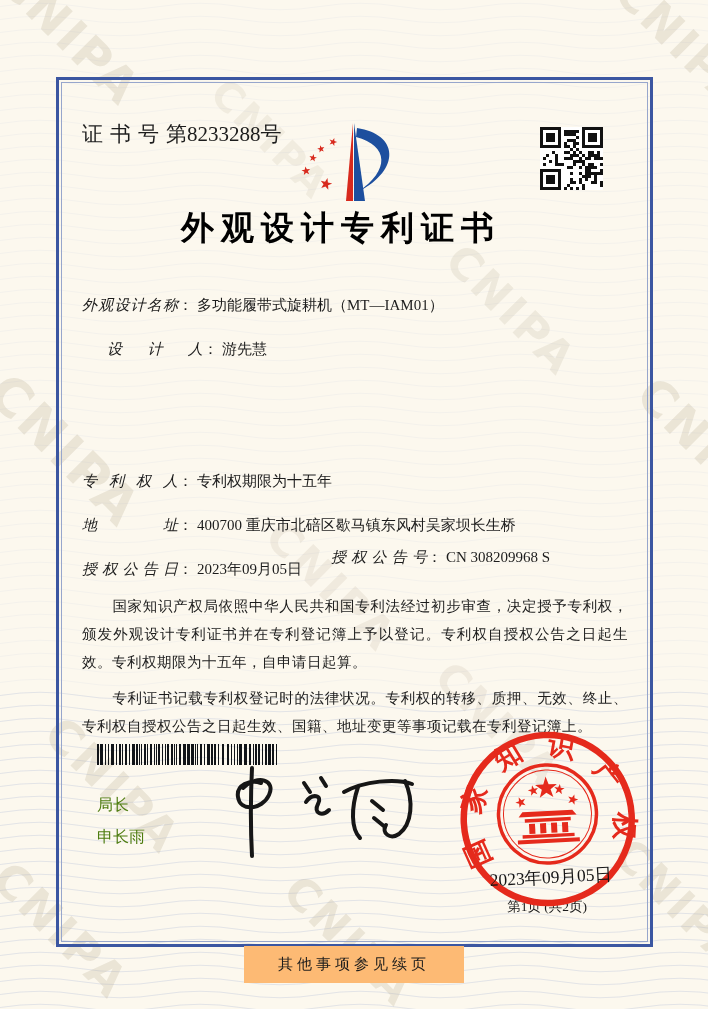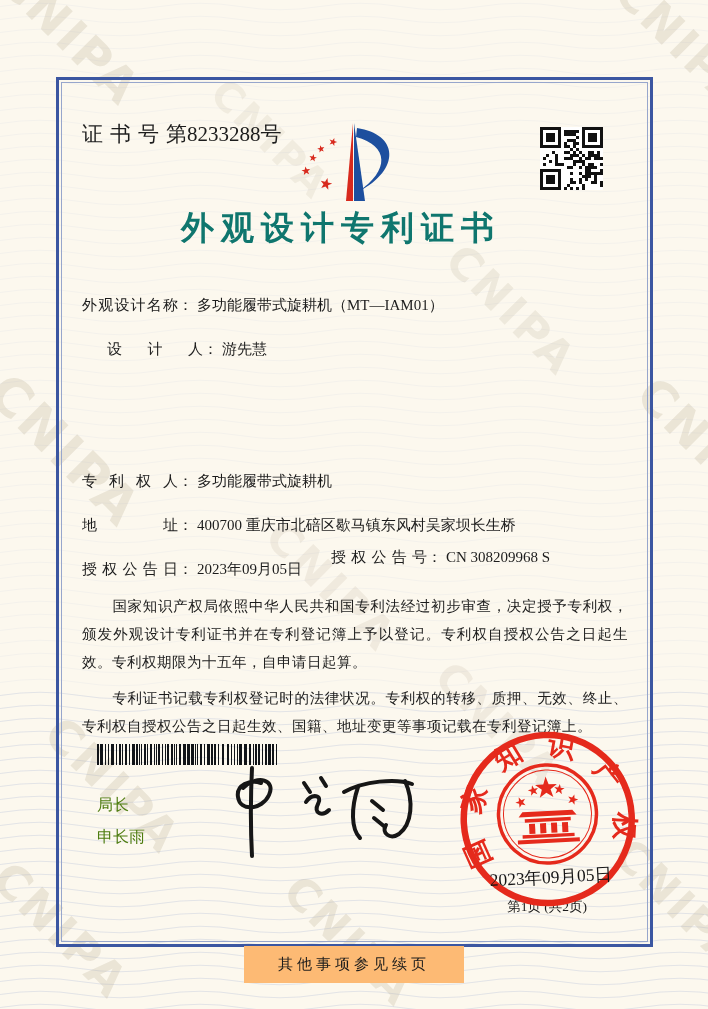--- a/index.html
+++ b/index.html
@@ -18,24 +18,24 @@
     font-weight:bold;color:rgba(186,174,148,0.26);transform:rotate(45deg);
     letter-spacing:3px;white-space:nowrap;pointer-events:none;
   }
   
   .frame{position:absolute;left:56px;top:77px;width:591px;height:864px;border:3px solid #3b56a1;background:transparent;}
   .frame-inner{position:absolute;inset:2px;border:1px solid #97a6cc;}
   
   .certno{left:82px;top:120px;font-size:21px;white-space:nowrap;}
   .certno .lsp{letter-spacing:7px;}
   
-  .title{left:0;width:682px;top:206px;text-align:center;font-size:33px;font-weight:bold;letter-spacing:7px;color:#0f766e;}
+  .title{left:0;width:682px;top:206px;text-align:center;font-size:33px;font-weight:bold;letter-spacing:7px;color:#000000;}
   
   .row{position:absolute;left:82px;font-size:15px;white-space:nowrap;}
-  .row .lab{display:inline-block;width:96px;text-align:justify;text-align-last:justify;text-justify:distribute;}
+  .row .lab{display:inline-block;width:96px;text-align:justify;text-align-last:justify;text-justify:distribute;font-style:italic;}
   .row .val{padding-left:4px;text-align:right;}
   .row2{left:323px;}
   
   .paras{left:82px;top:592px;width:546px;font-size:14.5px;line-height:28px;text-align:justify;}
   .paras p{margin:0 0 8px;text-indent:2.1em;letter-spacing:0.5px;}
   
   .signer{left:97px;font-size:16px;font-family:"Liberation Sans","DejaVu Sans",sans-serif;color:#4d7c0f;}
   
   .pagenum{left:0;width:587px;top:898px;text-align:right;font-size:13.5px;}
   .contnote{
@@ -107,21 +107,21 @@
 
   <div class="abs title">外观设计专利证书</div>
 
   <div class="row" style="top:296px;">
     <span class="lab">外观设计名称</span><span>：</span><span class="val">多功能履带式旋耕机（MT—IAM01）</span>
   </div>
   <div class="row" style="top:340px;margin-left:25px;">
     <span class="lab">设计人</span><span>：</span><span class="val">游先慧</span>
   </div>
   <div class="row" style="top:472px;">
-    <span class="lab">专利权人</span><span>：</span><span class="val">多功能履带式旋耕机</span>
+    <span class="lab">专利权人</span><span>：</span><span class="val">专利权期限为十五年</span>
   </div>
   <div class="row" style="top:516px;">
     <span class="lab">地址</span><span>：</span><span class="val">400700 重庆市北碚区歇马镇东风村吴家坝长生桥</span>
   </div>
   <div class="row" style="top:560px;">
     <span class="lab">授权公告日</span><span>：</span><span class="val">2023年09月05日</span>
   </div>
   <div class="row row2" style="top:548px;margin-left:8px;">
     <span class="lab">授权公告号</span><span>：</span><span class="val">CN 308209968 S</span>
   </div>

